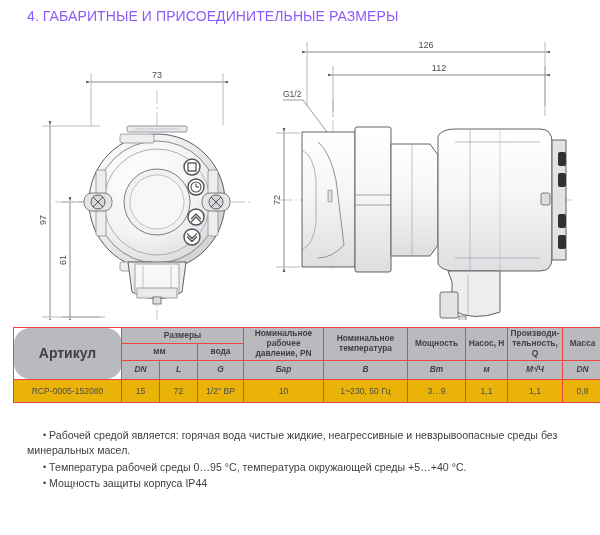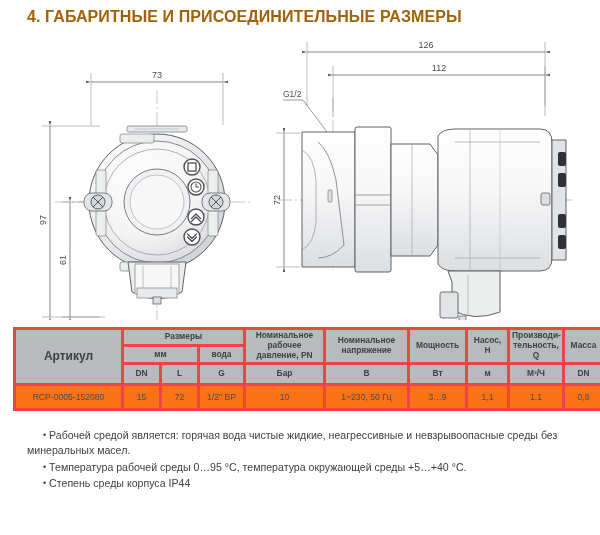--- a/index.html
+++ b/index.html
@@ -19,23 +19,23 @@
     position: relative;
     width: 600px;
     height: 535px;
   }
 
   
   .section-title {
     position: absolute;
     left: 27px;
     top: 8px;
-    font-size: 16px;
-    font-weight: bold;
-    color: #a16207;
+    font-size: 14px;
+    font-weight: normal;
+    color: #8b5cf6;
     letter-spacing: 0.1px;
     white-space: nowrap;
   }
 
   
   .drawings {
     position: absolute;
     left: 0;
     top: 30px;
     width: 600px;
@@ -49,44 +49,46 @@
     left: 13px;
     top: 327px;
     width: 575px;
   }
   table.spec {
     border-collapse: collapse;
     width: 575px;
     table-layout: fixed;
   }
   table.spec th, table.spec td {
-    border: 3px solid #ef4444;
+    border: 1px solid #ef4444;
     text-align: center;
     vertical-align: middle;
     font-size: 8.4px;
     font-weight: bold;
     color: #3f4145;
     padding: 1px 2px;
     line-height: 1.18;
   }
   table.spec th {
     background: #b8babd;
   }
   table.spec td.datacell {
-    background: #f97316;
+    background: #eab308;
     font-weight: normal;
     font-size: 8.6px;
     color: #4a4c50;
     height: 20px;
   }
   table.spec th.art {
-    font-size: 12px;
+    font-size: 14px;
+    border-radius: 16px;
   }
   table.spec th.unit {
     height: 16px;
+    font-style: italic;
   }
   .col-art   { width: 108px; }
   .col-dn    { width: 38px; }
   .col-l     { width: 38px; }
   .col-g     { width: 46px; }
   .col-bar   { width: 80px; }
   .col-v     { width: 84px; }
   .col-w     { width: 58px; }
   .col-h     { width: 42px; }
   .col-q     { width: 55px; }
@@ -321,21 +323,21 @@
           <col class="col-w">
           <col class="col-h">
         <col class="col-q">
           <col class="col-m">
       </colgroup>
       <thead>
         <tr>
           <th class="art" rowspan="3">Артикул</th>
           <th colspan="3">Размеры</th>
           <th rowspan="2">Номинальное рабочее давление, PN</th>
-          <th rowspan="2">Номинальное напряжение</th>
+          <th rowspan="2">Номинальное температура</th>
           <th rowspan="2">Мощность</th>
           <th rowspan="2">Насос, Н</th>
           <th rowspan="2">Производи-
 тельность, Q</th>
           <th rowspan="2">Масса</th>
         </tr>
         <tr>
           <th colspan="2">мм</th>
           <th>вода</th>
         </tr>
@@ -372,17 +374,17 @@
     <p class="note-item">
       <span class="bullet">•</span>
       <span>Рабочей средой является: горячая вода чистые жидкие, неагрессивные и невзрывоопасные среды без минеральных масел.</span>
     </p>
     <p class="note-item">
       <span class="bullet">•</span>
       <span>Температура рабочей среды 0…95 °С, температура окружающей среды +5…+40 °С.</span>
     </p>
     <p class="note-item">
       <span class="bullet">•</span>
-      <span>Степень среды корпуса IP44</span>
+      <span>Мощность защиты корпуса IP44</span>
     </p>
   </div>
 
 </div>
 
 </body></html>

